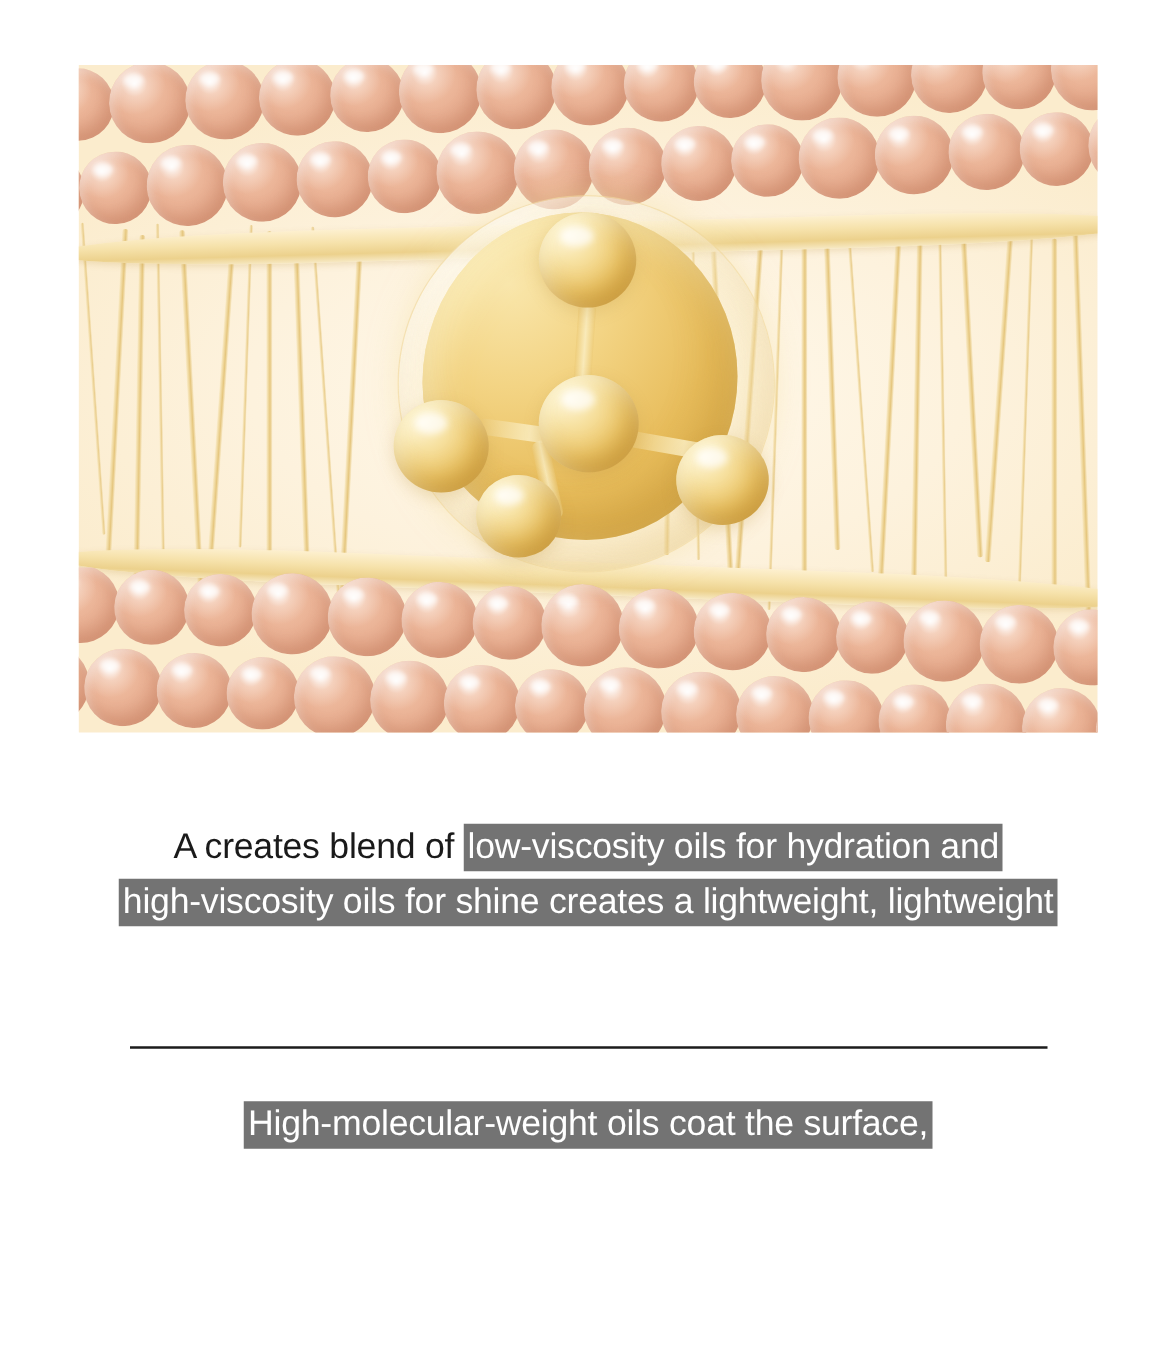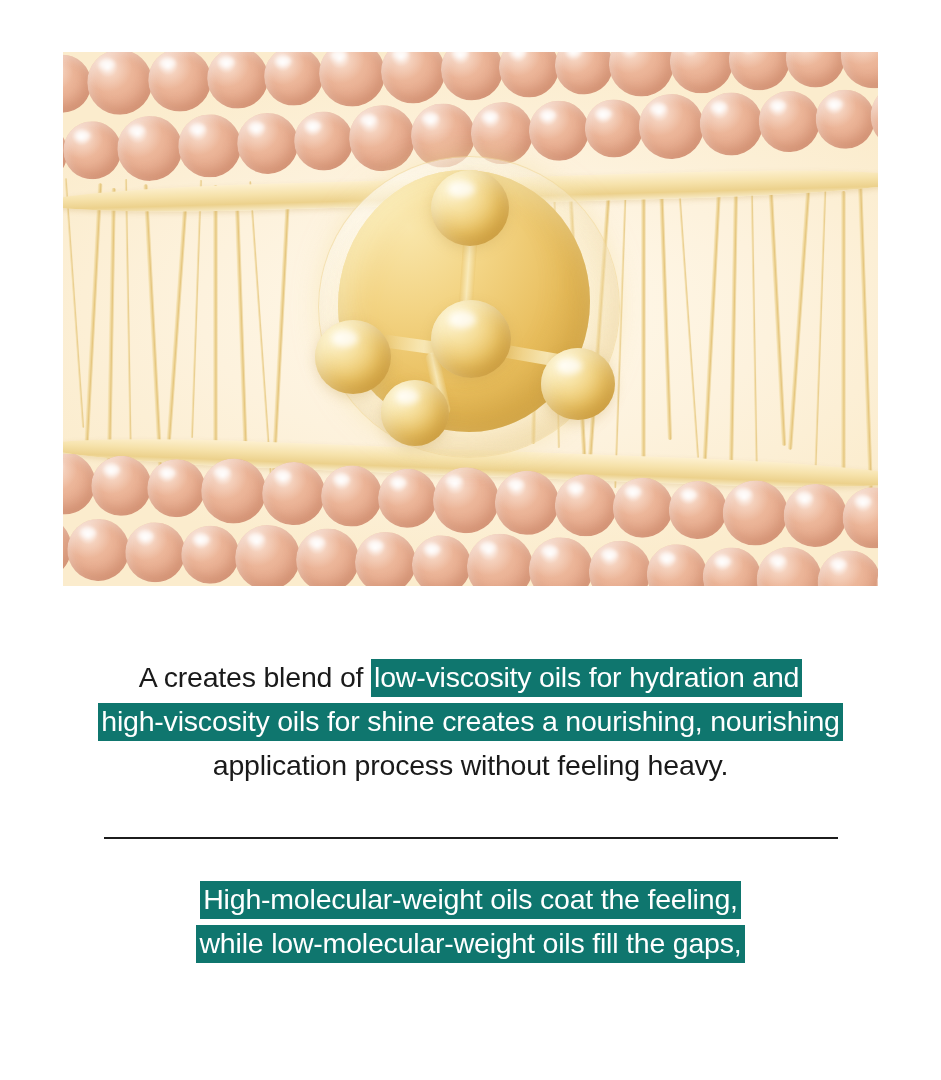--- a/index.html
+++ b/index.html
@@ -166,21 +166,21 @@
   .copy-bottom { top: 877px; }
 
   .line {
     font-size: 28.5px;
     line-height: 44px;
     letter-spacing: -0.2px;
     white-space: nowrap;
     font-weight: 400;
   }
   .hl {
-    background: #0f766e;
+    background: #737373;
     color: #ffffff;
     padding: 2px 3px 4px 3px;
     box-decoration-break: clone;
     -webkit-box-decoration-break: clone;
   }
   .blk {
     color: #1a1a1a;
   }
 
   .divider {
@@ -321,22 +321,20 @@
     <div class="mol" style="left:368px; top:248px; width:80px; height:78px;"></div>
     <div class="mol" style="left:252px; top:268px; width:76px; height:74px;"></div>
     <div class="mol" style="left:318px; top:328px; width:68px; height:66px;"></div>
     <div class="mol" style="left:478px; top:296px; width:74px; height:72px;"></div>
 
   </div>
 </div>
 
 <div class="copy copy-top">
   <div class="line"><span class="blk">A creates blend of </span><span class="hl">low-viscosity oils for hydration and</span></div>
-  <div class="line"><span class="hl">high-viscosity oils for shine creates a nourishing, nourishing</span></div>
-  <div class="line"><span class="blk">application process without feeling heavy.</span></div>
+  <div class="line"><span class="hl">high-viscosity oils for shine creates a lightweight, lightweight</span></div>
 </div>
 
 <div class="divider"></div>
 
 <div class="copy copy-bottom">
-  <div class="line"><span class="hl">High-molecular-weight oils coat the feeling,</span></div>
-  <div class="line"><span class="hl">while low-molecular-weight oils fill the gaps,</span></div>
+  <div class="line"><span class="hl">High-molecular-weight oils coat the surface,</span></div>
 </div>
 
 </body></html>

